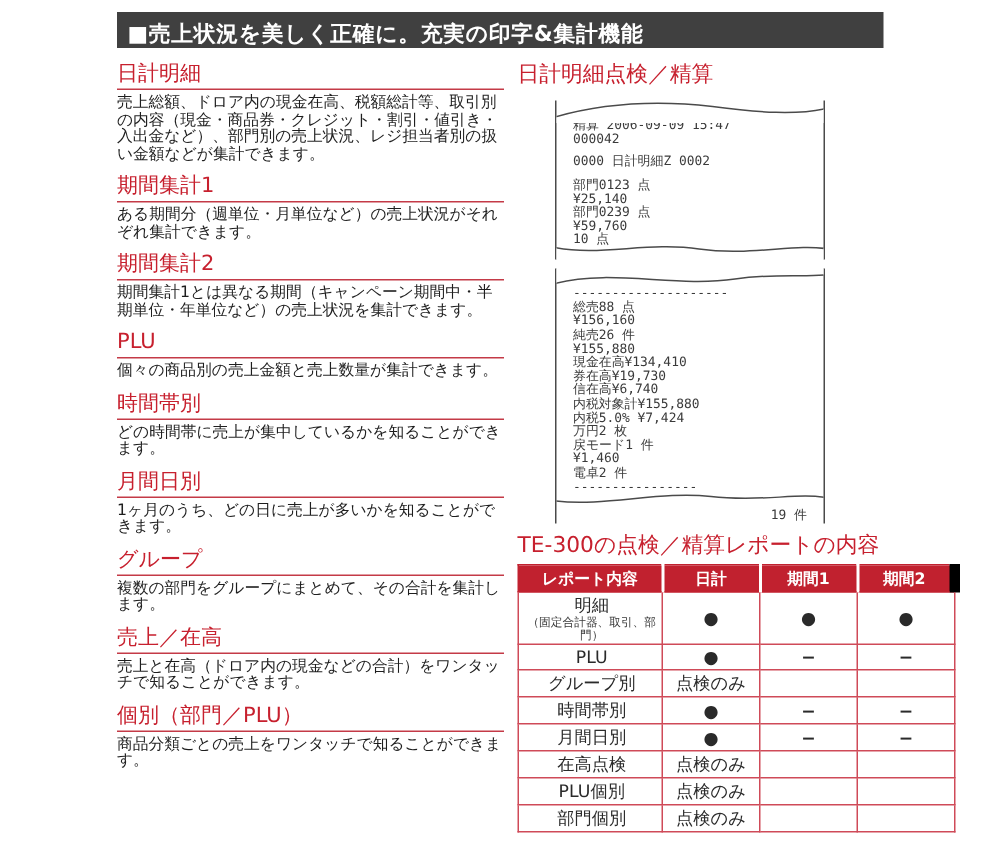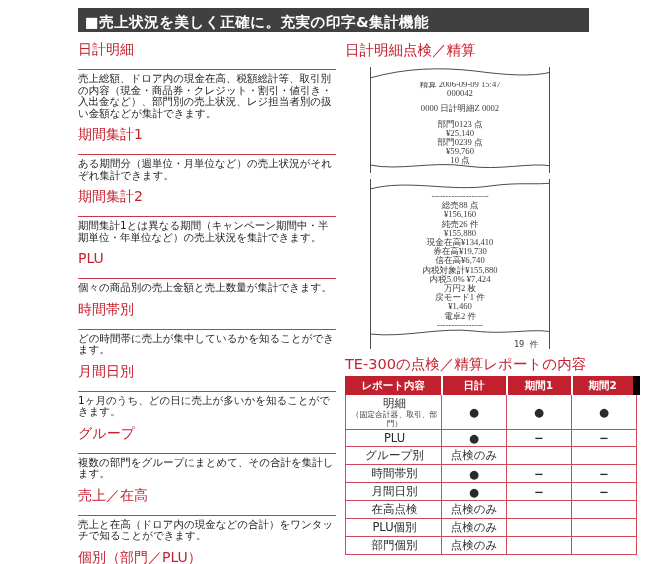--- a/index.html
+++ b/index.html
@@ -13,37 +13,37 @@
             padding-left:7px; font-size:14.5px; font-weight:bold; letter-spacing:.5px; }
 
   
   .content { position:absolute; left:78px; top:42px; width:558px; display:flex; }
   .col-left { width:258px; }
   .col-right { width:291px; margin-left:9px; }
 
   
   .sect { margin-bottom:8px; }
   .sect h3 { color:#c7202e; font-size:14px; font-weight:500; line-height:15px;
-             border-bottom:1.2px solid #c43a47; padding-bottom:12px; margin-bottom:3px; }
+             border-bottom:1.2px solid #c43a47; padding-bottom:2px; margin-bottom:3px; }
   .sect p { font-size:10.5px; line-height:11.5px; color:#1e1e1e; }
 
   
   .rc-heading { color:#c7202e; font-size:14.5px; font-weight:500; line-height:16px; }
   .rc-heading.first { margin-bottom:9px; }
   .rc-heading.second { margin:7px 0 4px 0; }
 
   
   .receipt-wrap { margin-left:25px; width:180px; }
   .rpiece { position:relative; width:180px; background:#fff;
             border-left:1px solid #4a4a4a; border-right:1px solid #4a4a4a;
             font-family:"DejaVu Sans Mono","DejaVu Sans",monospace;
             font-size:8.6px; line-height:9.2px; color:#3a3a3a; overflow:hidden; }
   .rpiece1 { height:106px; padding:13px 11px 0 11px; margin-bottom:6px; }
   .rpiece2 { height:170px; padding:13px 11px 0 11px; }
-  .rline { display:flex; justify-content:center; white-space:pre;font-family:Liberation Serif, serif; }
+  .rline { display:flex; justify-content:flex-start; white-space:pre; }
   .rgap { height:6px; }
   .wave { position:absolute; left:-1px; width:182px; display:block; }
   .wave.top { top:-1px; }
   .wave.bottom1 { bottom:-1px; }
   .wave.bottom2 { bottom:10px; }
   .rfoot { position:absolute; right:11px; bottom:0; font-family:"DejaVu Sans Mono","DejaVu Sans",monospace;
            font-size:8.6px; color:#3a3a3a; }
 
   
   table.report { width:291px; border-collapse:collapse; table-layout:fixed; }

